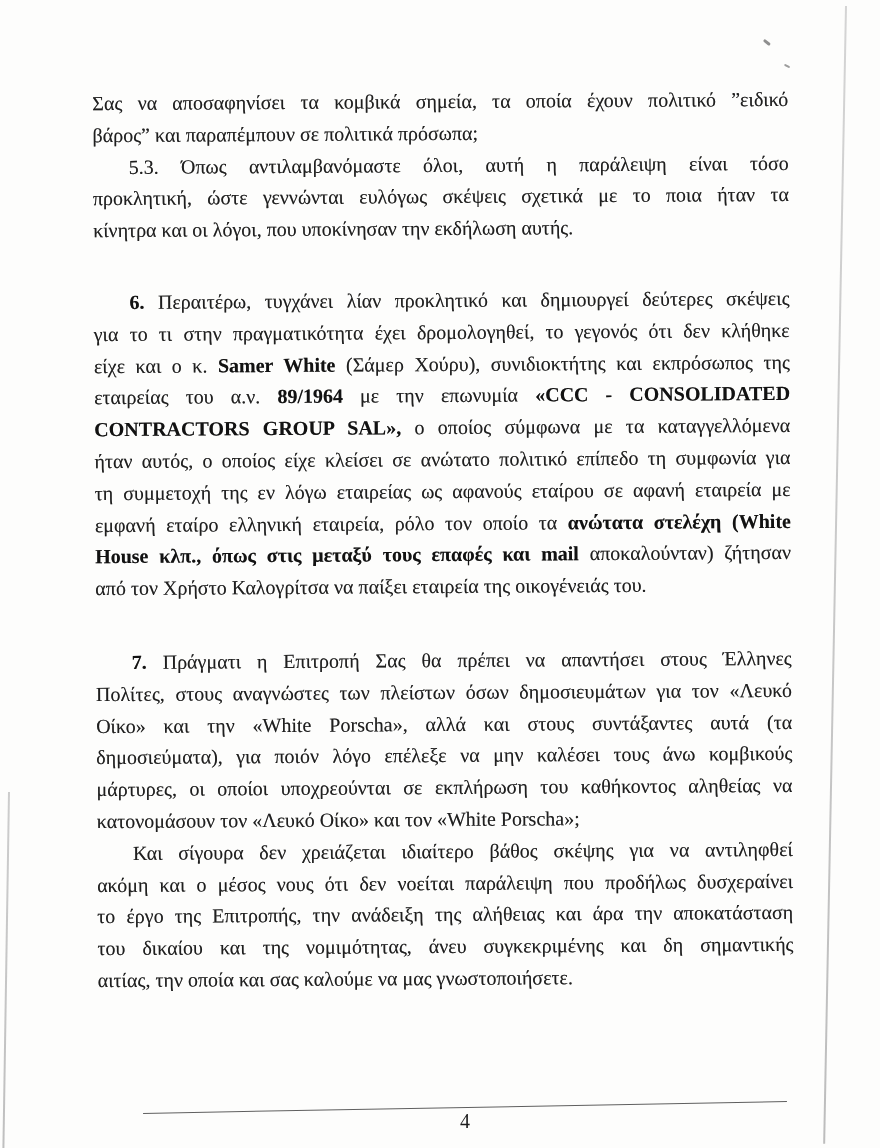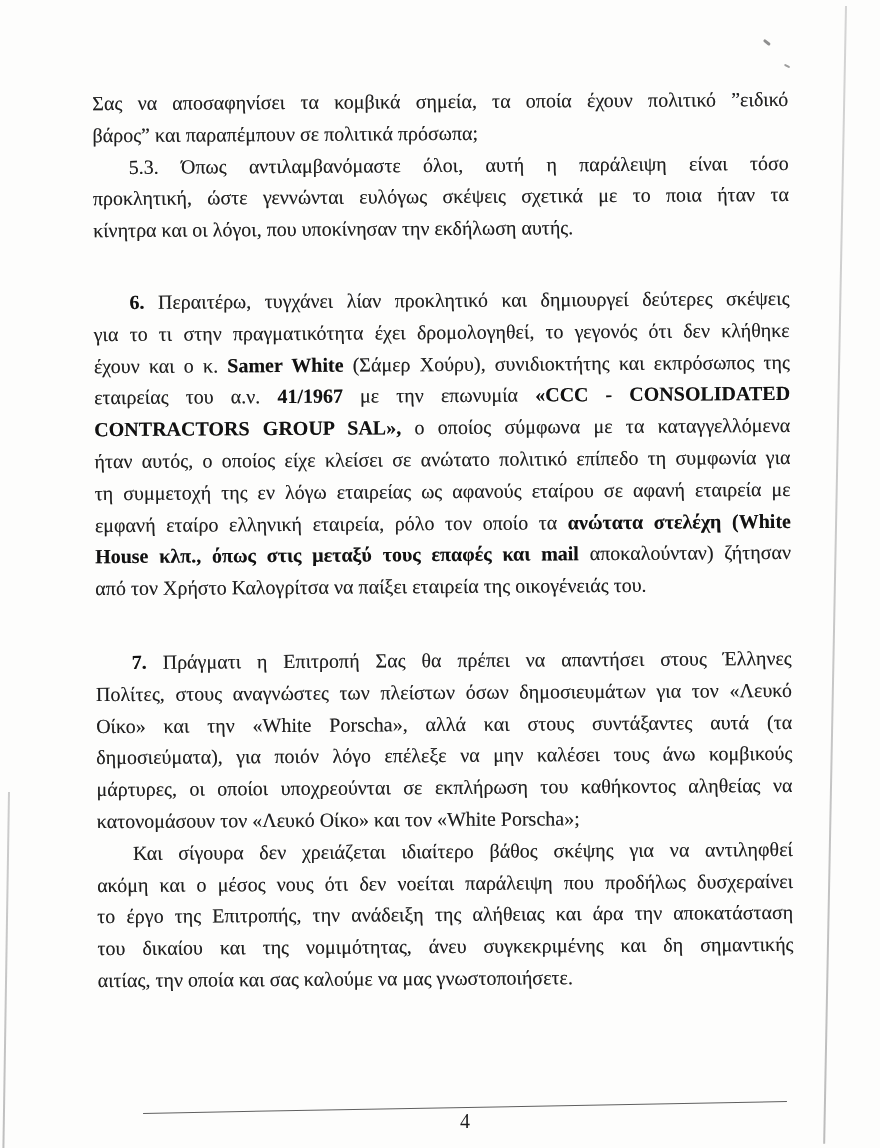--- a/index.html
+++ b/index.html
@@ -119,22 +119,22 @@
   <div class="speck-2"></div>
 
   <div class="text-block">
       <div class="line"><span>Σας να αποσαφηνίσει τα κομβικά σημεία, τα οποία έχουν πολιτικό ”ειδικό</span></div>
       <div class="line last"><span>βάρος” και παραπέμπουν σε πολιτικά πρόσωπα;</span></div>
       <div class="line indent"><span>5.3. Όπως αντιλαμβανόμαστε όλοι, αυτή η παράλειψη είναι τόσο</span></div>
       <div class="line"><span>προκλητική, ώστε γεννώνται ευλόγως σκέψεις σχετικά με το ποια ήταν τα</span></div>
       <div class="line last"><span>κίνητρα και οι λόγοι, που υποκίνησαν την εκδήλωση αυτής.</span></div>
       <div class="line indent para-gap-1"><span class="bold">6.</span><span> Περαιτέρω, τυγχάνει λίαν προκλητικό και δημιουργεί δεύτερες σκέψεις</span></div>
       <div class="line"><span>για το τι στην πραγματικότητα έχει δρομολογηθεί, το γεγονός ότι δεν κλήθηκε</span></div>
-      <div class="line"><span>έχουν και ο κ. </span><span class="bold">Samer White</span><span> (Σάμερ Χούρυ), συνιδιοκτήτης και εκπρόσωπος της</span></div>
-      <div class="line"><span>εταιρείας του α.ν. </span><span class="bold">41/1967</span><span> με την επωνυμία </span><span class="bold">«CCC - CONSOLIDATED</span></div>
+      <div class="line"><span>είχε και ο κ. </span><span class="bold">Samer White</span><span> (Σάμερ Χούρυ), συνιδιοκτήτης και εκπρόσωπος της</span></div>
+      <div class="line"><span>εταιρείας του α.ν. </span><span class="bold">89/1964</span><span> με την επωνυμία </span><span class="bold">«CCC - CONSOLIDATED</span></div>
       <div class="line"><span class="bold">CONTRACTORS GROUP SAL»,</span><span> ο οποίος σύμφωνα με τα καταγγελλόμενα</span></div>
       <div class="line"><span>ήταν αυτός, ο οποίος είχε κλείσει σε ανώτατο πολιτικό επίπεδο τη συμφωνία για</span></div>
       <div class="line"><span>τη συμμετοχή της εν λόγω εταιρείας ως αφανούς εταίρου σε αφανή εταιρεία με</span></div>
       <div class="line"><span>εμφανή εταίρο ελληνική εταιρεία, ρόλο τον οποίο τα </span><span class="bold">ανώτατα στελέχη (White</span></div>
       <div class="line"><span class="bold">House κλπ., όπως στις μεταξύ τους επαφές και mail</span><span> αποκαλούνταν) ζήτησαν</span></div>
       <div class="line last"><span>από τον Χρήστο Καλογρίτσα να παίξει εταιρεία της οικογένειάς του.</span></div>
       <div class="line indent para-gap-2"><span class="bold">7.</span><span> Πράγματι η Επιτροπή Σας θα πρέπει να απαντήσει στους Έλληνες</span></div>
       <div class="line"><span>Πολίτες, στους αναγνώστες των πλείστων όσων δημοσιευμάτων για τον «Λευκό</span></div>
       <div class="line"><span>Οίκο» και την «White Porscha», αλλά και στους συντάξαντες αυτά (τα</span></div>
       <div class="line"><span>δημοσιεύματα), για ποιόν λόγο επέλεξε να μην καλέσει τους άνω κομβικούς</span></div>

